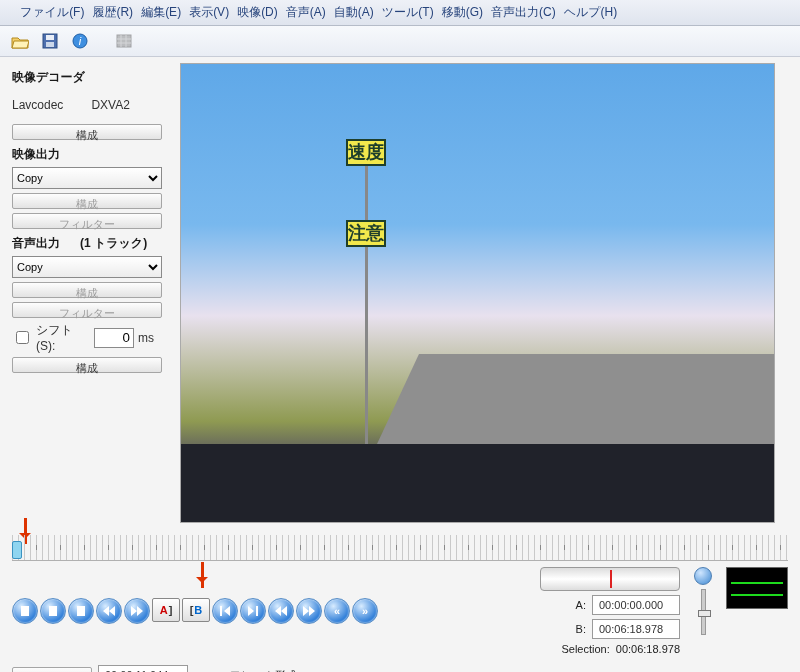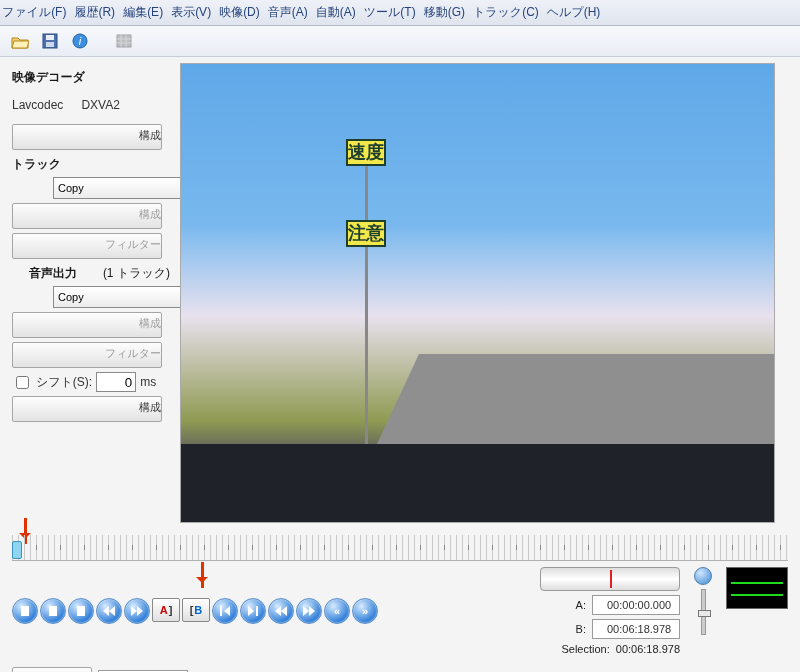--- a/index.html
+++ b/index.html
@@ -1,27 +1,27 @@
 <!DOCTYPE html>
 <html><head>
 <meta charset="utf-8">
 <style>
   * { box-sizing: border-box; font-family: "MS UI Gothic", "Meiryo", sans-serif; }
   body { margin: 0; background: #f4f4f4; width: 800px; height: 672px; overflow: hidden; font-size: 12px; color: #333; }
-  .menubar { display: flex; gap: 8px; padding: 4px 2px; background: linear-gradient(#eef1f7,#dfe4ee); border-bottom: 1px solid #b5bcc8; }
+  .menubar { display: flex; gap: 8px; padding: 4px 20px; background: linear-gradient(#eef1f7,#dfe4ee); border-bottom: 1px solid #b5bcc8; }
   .menubar span { color: #27447c; cursor: default; }
   .toolbar { display: flex; gap: 6px; padding: 4px 8px; background: linear-gradient(#f7f9fc,#e9edf4); border-bottom: 1px solid #c7ccd6; align-items: center; }
   .tbtn { width: 24px; height: 22px; border: 1px solid transparent; border-radius: 3px; display:flex; align-items:center; justify-content:center; }
   .content { display: flex; }
-  .sidebar { width: 180px; padding: 6px 10px 6px 12px; }
+  .sidebar { width: 180px; padding: 6px 26px 6px 12px; }
   .grp-title { font-weight: bold; margin: 6px 0 4px; color:#1a1a1a; }
-  .row { display: flex; gap: 18px; margin: 12px 0; align-items:flex-end; }
-  .btn { display:block; width:150px; height:26px; background:linear-gradient(#fdfdfd,#e3e3e3); border:1px solid #a5a5a5; border-radius:2px; text-align:right; line-height:20px; margin:4px 0; font-size:11px; }
+  .row { display: flex; gap: 28px; margin: 12px 0; align-items:flex-end; }
+  .btn { display:block; width:150px; height:16px; background:linear-gradient(#fdfdfd,#e3e3e3); border:1px solid #a5a5a5; border-radius:2px; text-align:center; line-height:20px; margin:4px 0; font-size:11px; }
   .btn.disabled { color:#9b9b9b; }
-  select { width:150px; height:22px; border:1px solid #8a8a8a; background:linear-gradient(#fff,#ececec); font-size:11px;margin-left:41px; }
+  select { width:150px; height:22px; border:1px solid #8a8a8a; background:linear-gradient(#fff,#ececec); font-size:11px; }
   .chk { display:flex; gap:4px; align-items:center; margin-top:4px; }
   .spin { width:40px; height:20px; border:1px solid #8a8a8a; text-align:right; padding-right:3px; background:#fff; }
   .preview { flex:1; padding:6px 10px 6px 0; }
   .preview-box { width:595px; height:460px; background:linear-gradient(#5fa8e8 0%, #78b8ee 35%, #e8e1ee 55%, #8f9a52 78%, #5e5e5e 85%, #222 100%); position:relative; border:1px solid #aaa; overflow:hidden; }
   .sign { position:absolute; left:165px; top:75px; width:40px; background:#f2e84c; border:2px solid #1e3f2c; color:#1e3f2c; font-weight:bold; text-align:center; font-size:18px; line-height:1.05; padding:2px 0; }
   .sign2 { top:156px; }
   .pole { position:absolute; left:184px; top:80px; width:3px; height:300px; background:#888; }
   .road { position:absolute; left:210px; top:290px; width:500px; height:120px; background:#8f8f8f; transform:skewX(-25deg); }
   .dash { position:absolute; left:0; right:0; bottom:0; height:78px; background:#20222a; }
   .timeline-wrap { padding: 6px 12px 2px; }
@@ -31,21 +31,21 @@
   .arrow { position:absolute; width:3px; height:26px; background:#d30; }
   .arrow::after { content:""; position:absolute; left:-5px; bottom:-1px; border:6px solid transparent; border-top-color:#d30; }
   .controls-row { display:flex; align-items:center; gap:10px; padding:4px 12px; }
   .ctrl-btns { display:flex; gap:2px; }
   .cbtn { width:26px; height:26px; border-radius:13px; background:radial-gradient(circle at 35% 30%, #d8ecff, #2f7ed8 70%); border:1px solid #5a8fc7; display:flex; align-items:center; justify-content:center; color:#fff; font-size:11px; box-shadow:inset 0 0 2px #fff; }
   .cbtn .tri { width:0; height:0; border-style:solid; }
   .mark { width:28px; height:24px; background:linear-gradient(#fff,#e0e0e0); border:1px solid #888; border-radius:2px; display:flex; align-items:center; justify-content:center; font-weight:bold; font-size:11px; }
   .jog { width:140px; height:24px; border:1px solid #999; border-radius:4px; background:linear-gradient(#ddd,#fff,#ddd); position:relative; }
   .jog::after { content:""; position:absolute; left:50%; top:2px; bottom:2px; width:2px; background:#d22; }
   .time-row { display:flex; align-items:center; gap:6px; padding:4px 12px 6px; }
-  .tbox { border:1px solid #9a9a9a; background:#fff; padding:2px 14px; font-size:11px; height:20px; display:flex; align-items:center; }
+  .tbox { border:1px solid #9a9a9a; background:#fff; padding:2px 6px; font-size:11px; height:20px; display:flex; align-items:center; }
   .lbl { font-size:11px; color:#222; }
   .ab-row { display:flex; gap:6px; align-items:center; justify-content:flex-end; }
   .vu { width:62px; height:42px; background:#000; border:1px solid #666; position:relative; }
   .vu::before,.vu::after { content:""; position:absolute; left:4px; right:4px; height:2px; background:#1ddb1d; }
   .vu::before { top:14px; } .vu::after { top:26px; }
   .volknob { width:18px; height:18px; border-radius:9px; background:radial-gradient(circle at 35% 30%,#cfe6ff,#3f89d2); border:1px solid #4d7fb3; margin:0 auto 4px; }
   svg { display:block; }
 </style>
 </head>
 <body>
@@ -53,21 +53,21 @@
 <div class="menubar">
   <span>ファイル(F)</span>
   <span>履歴(R)</span>
   <span>編集(E)</span>
   <span>表示(V)</span>
   <span>映像(D)</span>
   <span>音声(A)</span>
   <span>自動(A)</span>
   <span>ツール(T)</span>
   <span>移動(G)</span>
-  <span>トラック(C)</span>
+  <span>音声出力(C)</span>
   <span>ヘルプ(H)</span>
 </div>
 
 <div class="toolbar">
   <div class="tbtn">
     <svg width="18" height="15">
         <path d="M1 4h6l2 2h8v8H1z" fill="#f4cf6b" stroke="#b38a1e"></path>
         <path d="M3 7h15l-2 7H1z" fill="#fff2b8" stroke="#b38a1e"></path>
       </svg>
   </div>
@@ -98,28 +98,28 @@
 
 <div class="content">
   <div class="sidebar">
     <div class="grp-title">映像デコーダ</div>
     <div class="row">
       <span>Lavcodec</span>
       <span>DXVA2</span>
     </div>
     <div class="btn">構成</div>
 
-    <div class="grp-title">トラック</div>
+    <div class="grp-title">映像出力</div>
     <select><option>Copy</option></select>
     <div class="btn disabled">構成</div>
     <div class="btn disabled">フィルター</div>
 
-    <div class="grp-title" style="display:flex;gap:26px;justify-content:flex-end;">
+    <div class="grp-title" style="display:flex;gap:20px;">
       <span>音声出力</span>
-      <span style="font-weight:normal">(1 トラック)</span>
+      <span style="font-weight:bold">(1 トラック)</span>
     </div>
     <select><option>Copy</option></select>
     <div class="btn disabled">構成</div>
     <div class="btn disabled">フィルター</div>
     <div class="chk">
       <input type="checkbox" style="">
       <span>シフト(S):</span>
       <input class="spin" value="0" style="">
       <span>ms</span>
     </div>

